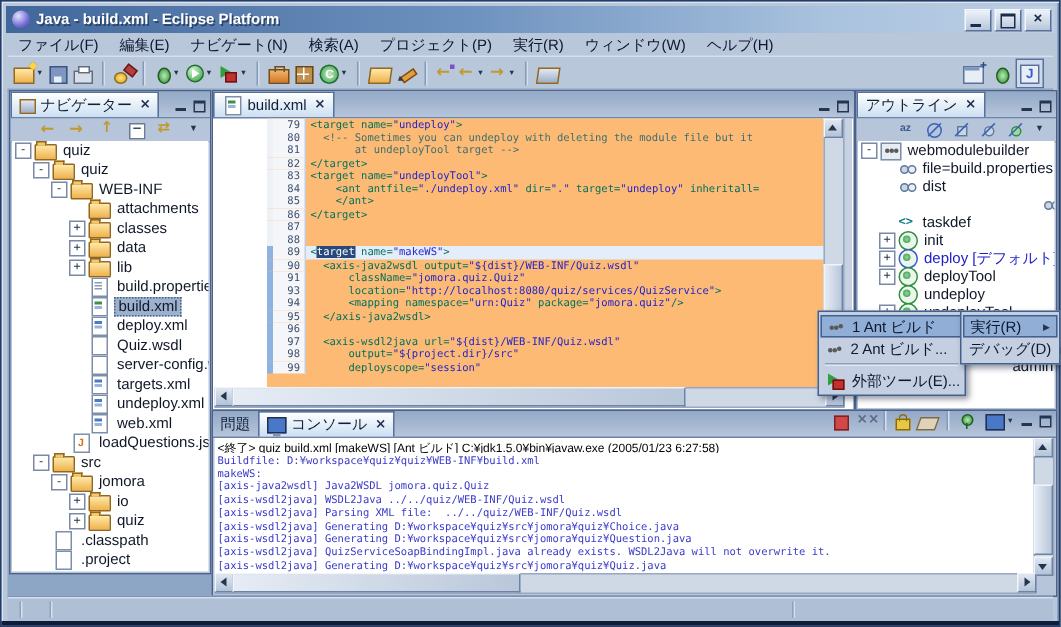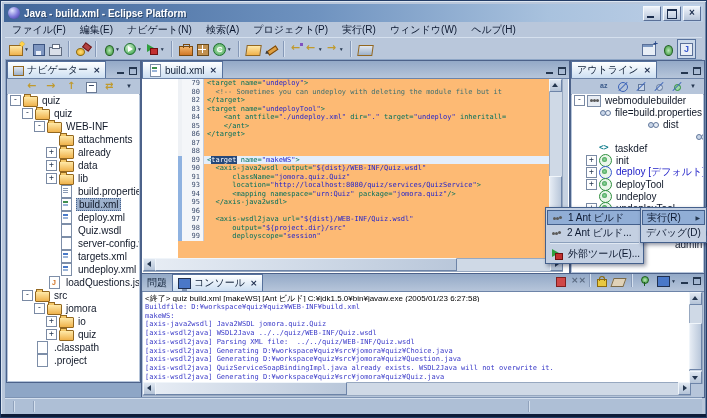--- a/index.html
+++ b/index.html
@@ -362,21 +362,21 @@
           <div class="trow" style="height: 13px; align-items: center;">
             <span class="tsp" style="width: 38px;"></span>
             <span class="texp noexp"></span>
             <span class="ic ic-folder"></span>
             <span class="tlabel">attachments</span>
           </div>
           <div class="trow" style="height: 13px;">
             <span class="tsp" style="width: 38px;"></span>
             <span class="texp">+</span>
             <span class="ic ic-folder"></span>
-            <span class="tlabel">already</span>
+            <span class="tlabel">classes</span>
           </div>
           <div class="trow" style="height: 13px;">
             <span class="tsp" style="width: 38px;"></span>
             <span class="texp">+</span>
             <span class="ic ic-folder"></span>
             <span class="tlabel">data</span>
           </div>
           <div class="trow" style="height: 13px;">
             <span class="tsp" style="width: 38px;"></span>
             <span class="texp">+</span>
@@ -417,20 +417,26 @@
             <span class="tsp" style="width: 38px;"></span>
             <span class="texp noexp"></span>
             <span class="ic ic-file-xml"></span>
             <span class="tlabel">targets.xml</span>
           </div>
           <div class="trow" style="height: 13px;">
             <span class="tsp" style="width: 38px;"></span>
             <span class="texp noexp"></span>
             <span class="ic ic-file-xml"></span>
             <span class="tlabel">undeploy.xml</span>
+          </div>
+          <div class="trow" style="height: 13px;">
+            <span class="tsp" style="width: 38px;"></span>
+            <span class="texp noexp"></span>
+            <span class="ic ic-file-xml"></span>
+            <span class="tlabel">web.xml</span>
           </div>
           <div class="trow" style="height: 13px;">
             <span class="tsp" style="width: 26px;"></span>
             <span class="texp noexp"></span>
             <span class="ic ic-file-jsp"></span>
             <span class="tlabel">loadQuestions.jsp</span>
           </div>
           <div class="trow" style="height: 13px;">
             <span class="tsp" style="width: 14px;"></span>
             <span class="texp">-</span>
@@ -488,20 +494,25 @@
             <span class="lnum">79</span>
             <span class="lsrc"><span class="tk-t">&lt;target name=</span><span class="tk-s">"undeploy"</span><span class="tk-t">&gt;</span></span>
           </div>
           <div class="cline">
             <span class="ann"></span>
             <span class="lnum">80</span>
             <span class="lsrc"><span class="tk-c">  &lt;!-- Sometimes you can undeploy with deleting the module file but it</span></span>
           </div>
           <div class="cline">
             <span class="ann"></span>
+            <span class="lnum">81</span>
+            <span class="lsrc"><span class="tk-c">       at undeployTool target --&gt;</span></span>
+          </div>
+          <div class="cline">
+            <span class="ann"></span>
             <span class="lnum">82</span>
             <span class="lsrc"><span class="tk-t">&lt;/target&gt;</span></span>
           </div>
           <div class="cline">
             <span class="ann"></span>
             <span class="lnum">83</span>
             <span class="lsrc"><span class="tk-t">&lt;target name=</span><span class="tk-s">"undeployTool"</span><span class="tk-t">&gt;</span></span>
           </div>
           <div class="cline">
             <span class="ann"></span>
@@ -631,21 +642,21 @@
             <span class="texp">-</span>
             <span class="ic ic-ant-project"></span>
             <span class="tlabel">webmodulebuilder</span>
           </div>
           <div class="trow" style="height: 12px;">
             <span class="tsp" style="width: 14px;"></span>
             <span class="texp noexp"></span>
             <span class="ic ic-prop"></span>
             <span class="tlabel">file=build.properties</span>
           </div>
-          <div class="trow" style="height: 12px; padding-left: 48px;">
+          <div class="trow" style="height: 12px;">
             <span class="tsp" style="width: 14px;"></span>
             <span class="texp noexp"></span>
             <span class="ic ic-prop"></span>
             <span class="tlabel">dist</span>
           </div>
           <div class="trow" style="height: 12px; gap: 48px;">
             <span class="tsp" style="width: 14px;"></span>
             <span class="texp noexp"></span>
             <span class="ic ic-prop"></span>
             <span class="tlabel">web</span>

